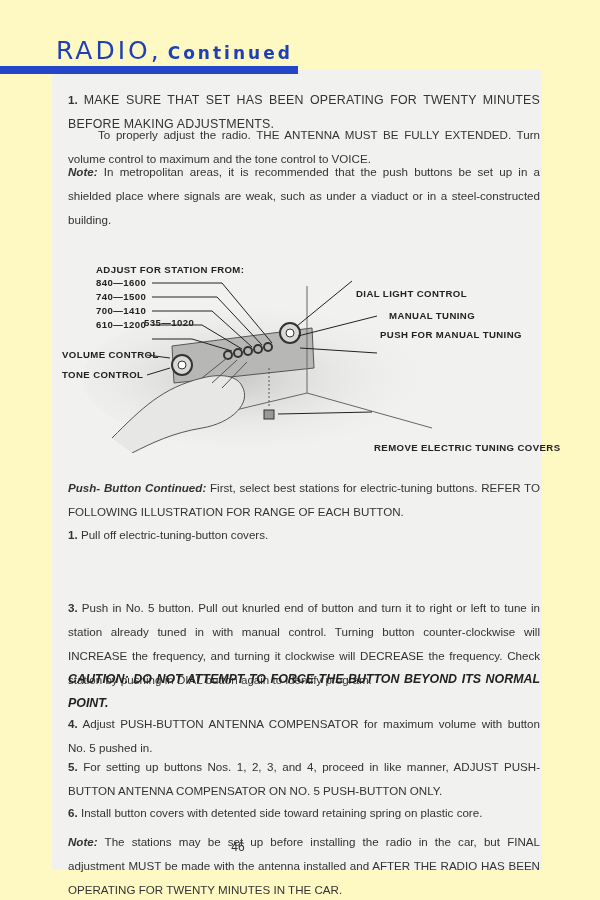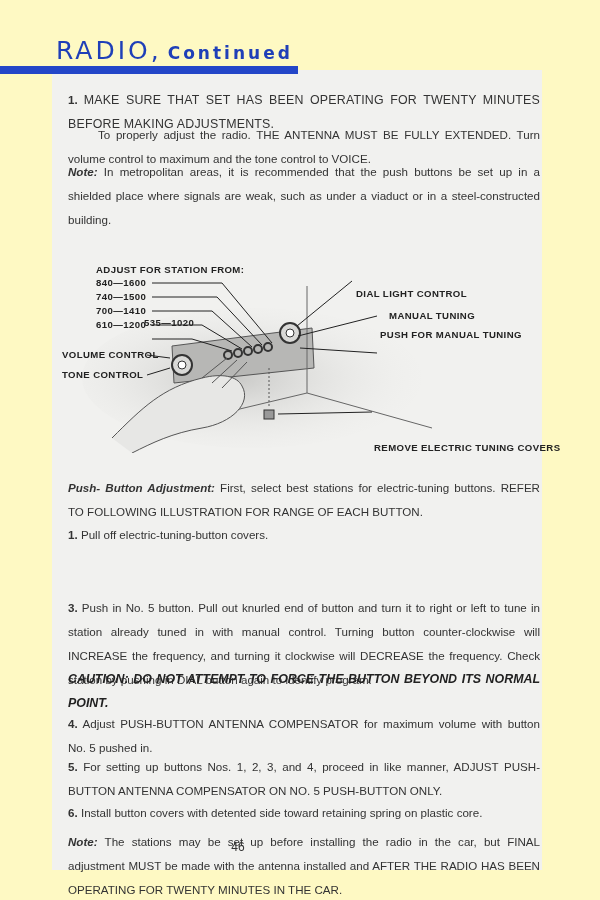--- a/index.html
+++ b/index.html
@@ -133,21 +133,21 @@
     <div class="lbl" style="left:44px; top:59px;padding-left:48px;">535—1020</div>
     <div class="lbl" style="left:10px; top:91px;">VOLUME CONTROL</div>
     <div class="lbl" style="left:10px; top:111px;">TONE CONTROL</div>
     <div class="lbl" style="left:304px; top:30px;">DIAL LIGHT CONTROL</div>
     <div class="lbl" style="left:328px; top:52px;padding-left:9px;">MANUAL TUNING</div>
     <div class="lbl" style="left:328px; top:71px;">PUSH FOR MANUAL TUNING</div>
     <div class="lbl" style="left:322px; top:148px;margin-top:36px;">REMOVE ELECTRIC TUNING COVERS</div>
   </div>
 
   <div class="block" style="top:464px;">
-    <span class="em">Push- Button Adjustment:</span>
+    <span class="em">Push- Button Continued:</span>
     <span>First, select best stations for electric-tuning buttons. REFER TO FOLLOWING ILLUSTRATION FOR RANGE OF EACH BUTTON.</span>
   </div>
 
   <div class="block" style="top:511px;">
     <span class="num">1.</span>
     <span>Pull off electric-tuning-button covers.</span>
   </div>
 
 
   <div class="block" style="top:584px;">

